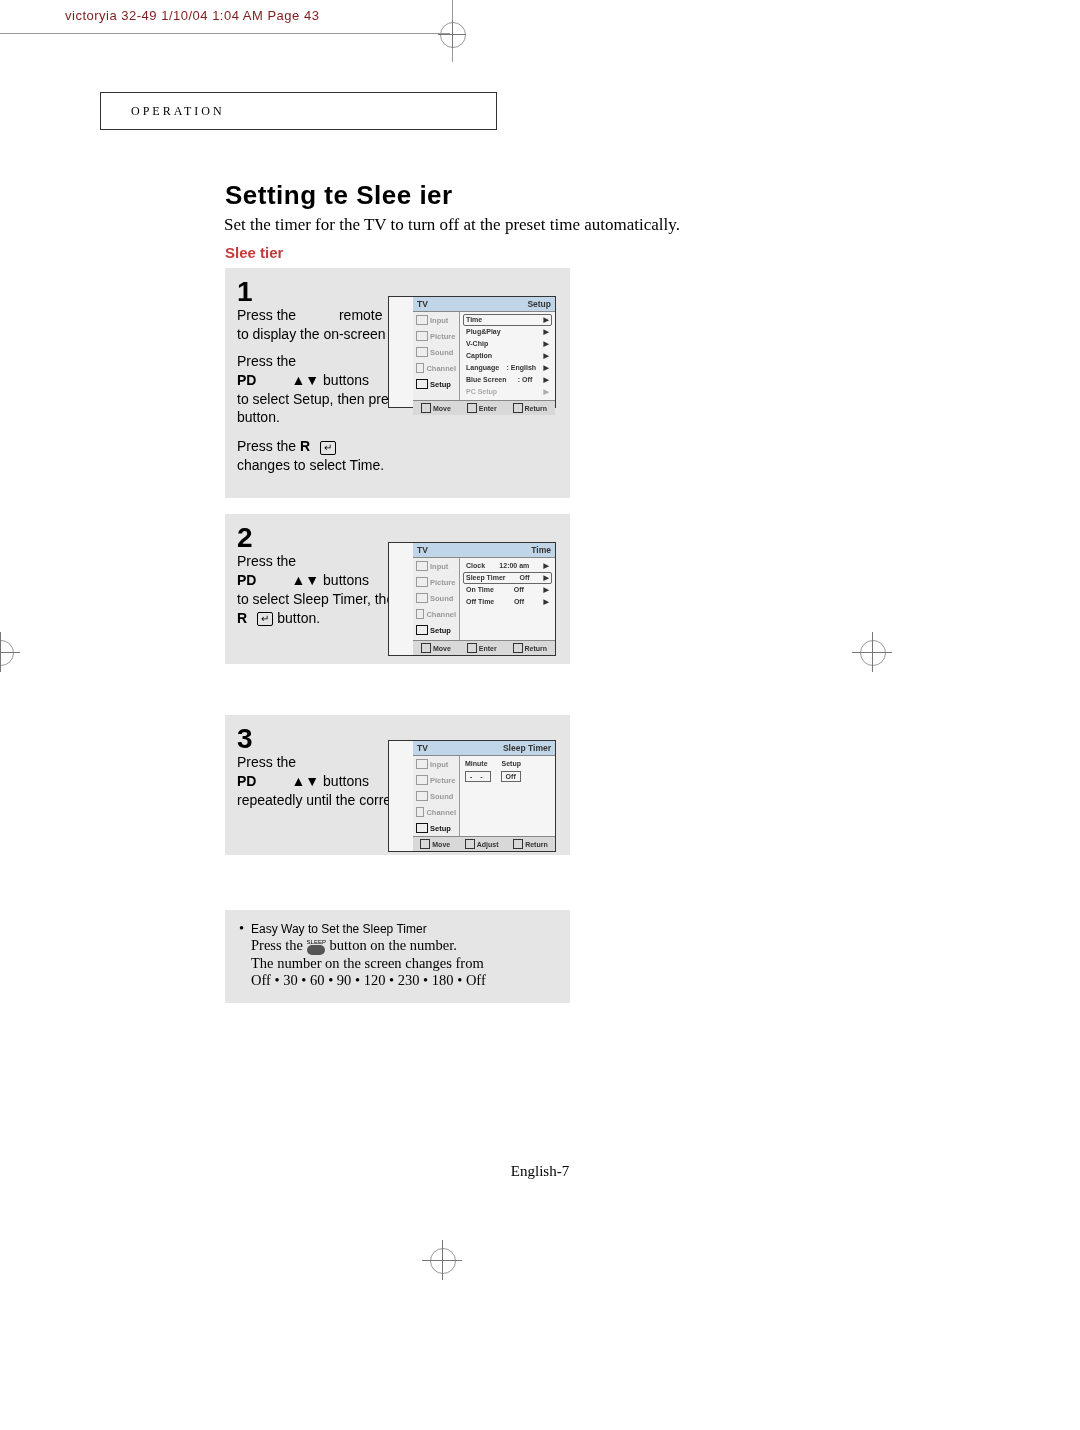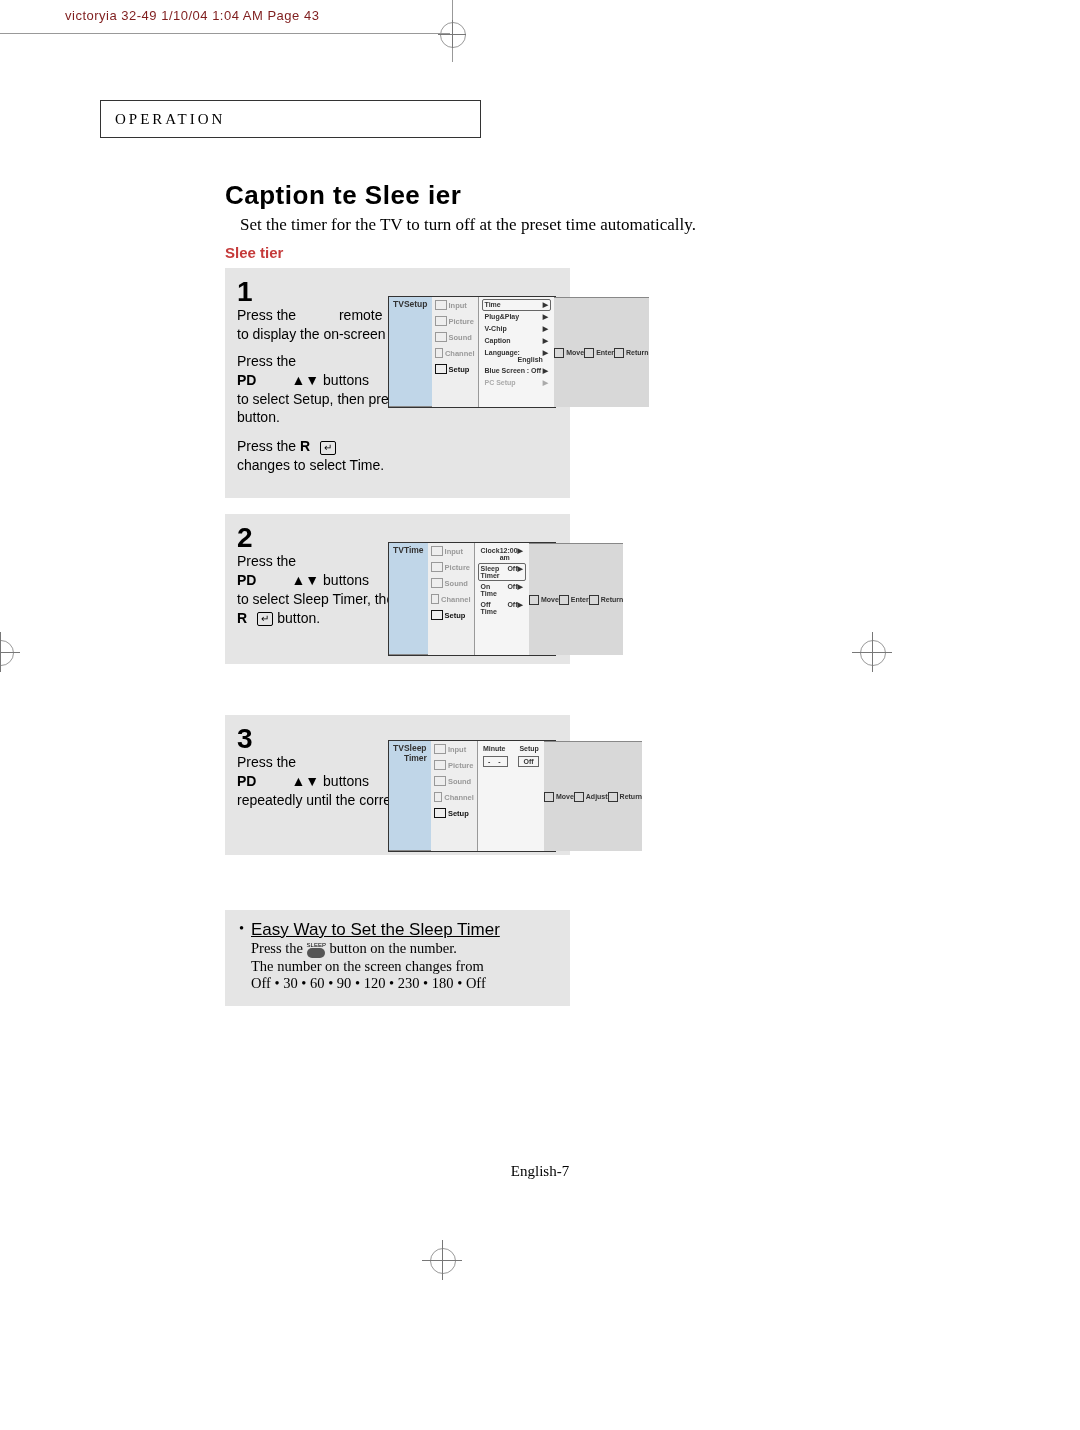--- a/index.html
+++ b/index.html
@@ -20,41 +20,41 @@
 
   .small-header {
     position:absolute;
     left:65px; top:8px;
     font-size:13px; color:#7f1d1d;
     letter-spacing:0.5px;
   }
 
   .op-box {
     position:absolute;
-    left:100px; top:100px;
+    left:100px; top:92px;
     width:365px; height:36px;
     border:1px solid #333;
     display:flex; align-items:center;
-    padding-left:14px;
-    font-size:15px;
+    padding-left:30px;
+    font-size:12px;
     letter-spacing:3px;
     font-family: Georgia, serif;
     font-variant: small-caps;
   }
 
   .main-title {
     position:absolute;
     left:225px; top:180px;
     font-size:26px;
     font-weight:bold;
     letter-spacing:0.5px;
   }
   .sub-text {
     position:absolute;
-    left:240px; top:215px;
+    left:224px; top:215px;
     font-size:17px;
     font-family: Georgia, serif;
   }
   .section-sub {
     position:absolute;
     left:225px; top:244px;
     font-size:15px;
     font-weight:bold;
     color:#c53a3a;
   }
@@ -88,21 +88,22 @@
   .osd {
     position:absolute;
     font-size:8.5px;
     font-weight:bold;
     color:#333;
   }
   .osd-frame {
     background:#f5f5f5;
     border:1px solid #333;
     display:flex;
-    flex-direction:row;
+    flex-direction:column;
+    padding-left:24px;
   }
   .osd-side {
     width:46px;
     background:#eee;
     border-right:1px solid #999;
     display:flex; flex-direction:column;
   }
   .osd-side-item {
     padding:3px 3px;
     color:#999;
@@ -135,21 +136,21 @@
     position:absolute;
     left:225px;
     width:345px;
     background:#e5e5e5;
     padding:10px 14px 14px 26px;
     box-sizing:border-box;
     font-size:14.5px;
     font-family: Georgia, serif;
   }
   .note-block .bullet { position:absolute; left:14px; }
-  .note-block .title-line { font-family: Arial, sans-serif; font-size:17px;text-decoration:underline; }
+  .note-block .title-line { font-family: Arial, sans-serif; font-size:12px; }
   .sleep-btn-icon { display:inline-block; vertical-align:middle; }
   .sleep-btn-icon .pill { width:18px;height:10px;background:#555;border-radius:6px;display:block; }
 
   .page-no {
     position:absolute;
     bottom:250px; left:0; right:0;
     text-align:center;
     font-size:15px;
     font-family: Georgia, serif;
   }
@@ -177,21 +178,21 @@
 <div class="crop-plus-v" style="left:872px;top:632px;height:40px;"></div>
 
 <div class="crop-mark-circle" style="left:430px;top:1248px;"></div>
 <div class="crop-plus-h" style="left:422px;top:1260px;width:40px;"></div>
 <div class="crop-plus-v" style="left:442px;top:1240px;height:40px;"></div>
 
 <div class="small-header">victoryia 32-49  1/10/04 1:04 AM  Page 43</div>
 
 <div class="op-box">OPERATION</div>
 
-<div class="main-title">Caption te Slee ier</div>
+<div class="main-title">Setting te Slee ier</div>
 <div class="sub-text">Set the timer for the TV to turn off at the preset time automatically.</div>
 <div class="section-sub">Slee tier</div>
 
 <div class="block" style="top:268px; height:230px;">
   <div class="step-num">1</div>
   <div class="step-text">
     <span>Press the</span>
     &nbsp;&nbsp;&nbsp;&nbsp;&nbsp;&nbsp;&nbsp;&nbsp;&nbsp;
     <span>remote</span><br>
     <span>to display the on-screen menu.</span>

